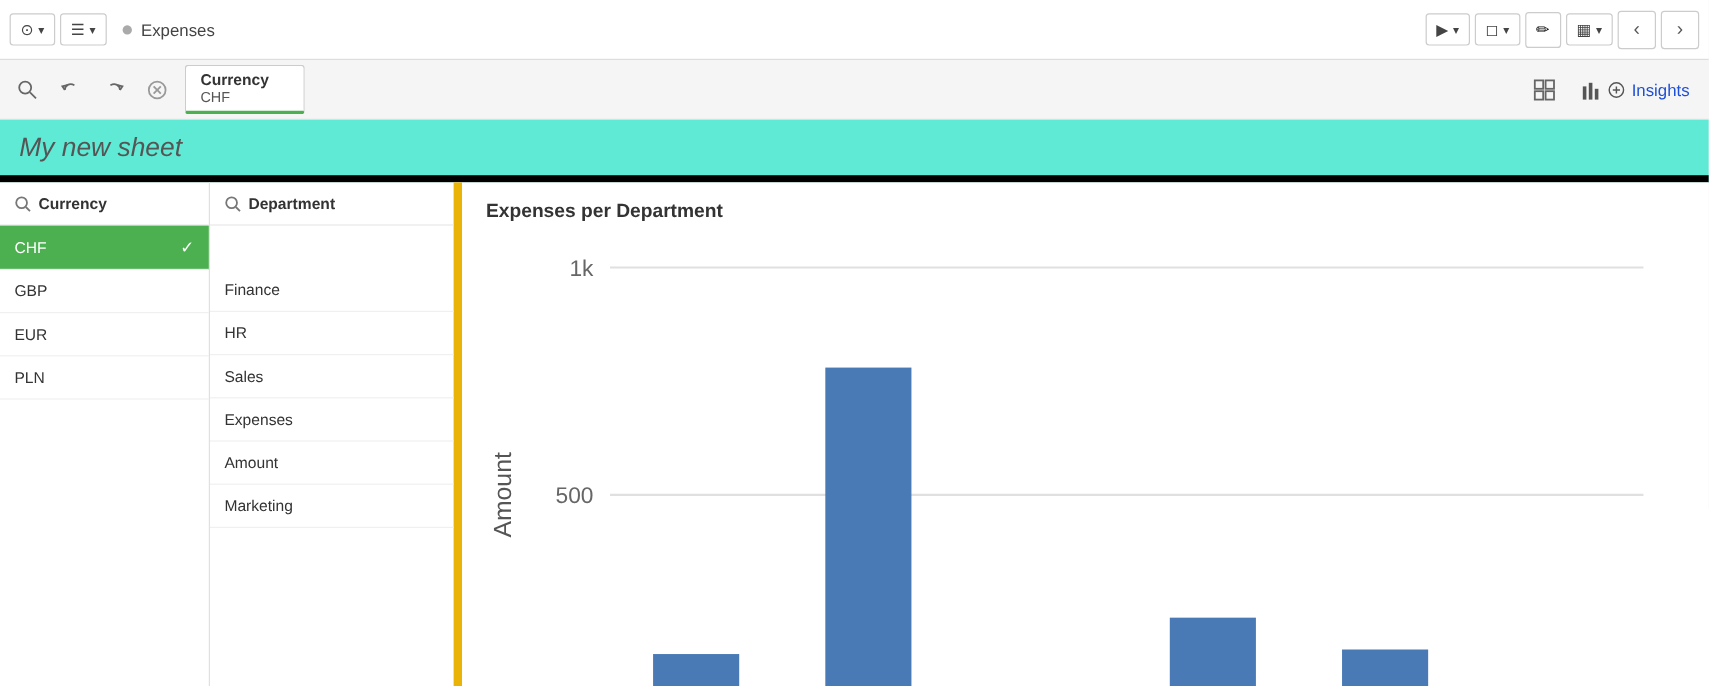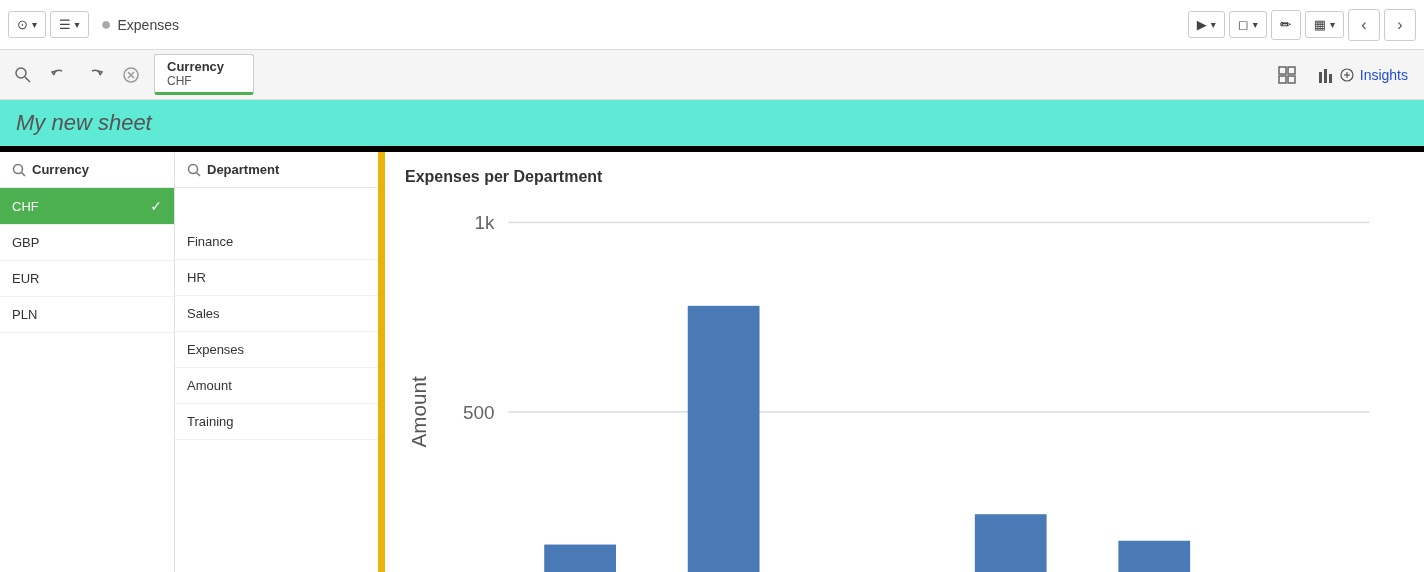--- a/index.html
+++ b/index.html
@@ -252,21 +252,21 @@
         <div class="list-item">
           <span>Sales</span>
         </div>
         <div class="list-item">
           <span>Expenses</span>
         </div>
         <div class="list-item">
           <span>Amount</span>
         </div>
         <div class="list-item">
-          <span>Training</span>
+          <span>Marketing</span>
         </div>
       </div>
   </div>
 
   <div class="chart-area">
     <div class="chart-title">Expenses per Department</div>
     <div class="chart-container">
       <svg class="bar-chart" id="bar-chart" viewBox="0 0 580 320" preserveAspectRatio="xMidYMid meet">
       <line x1="60" x2="560" y1="240" y2="240" stroke="#e0e0e0" stroke-width="1"></line>
           <text x="52" y="244" text-anchor="end" font-size="11" fill="#666">0</text>

